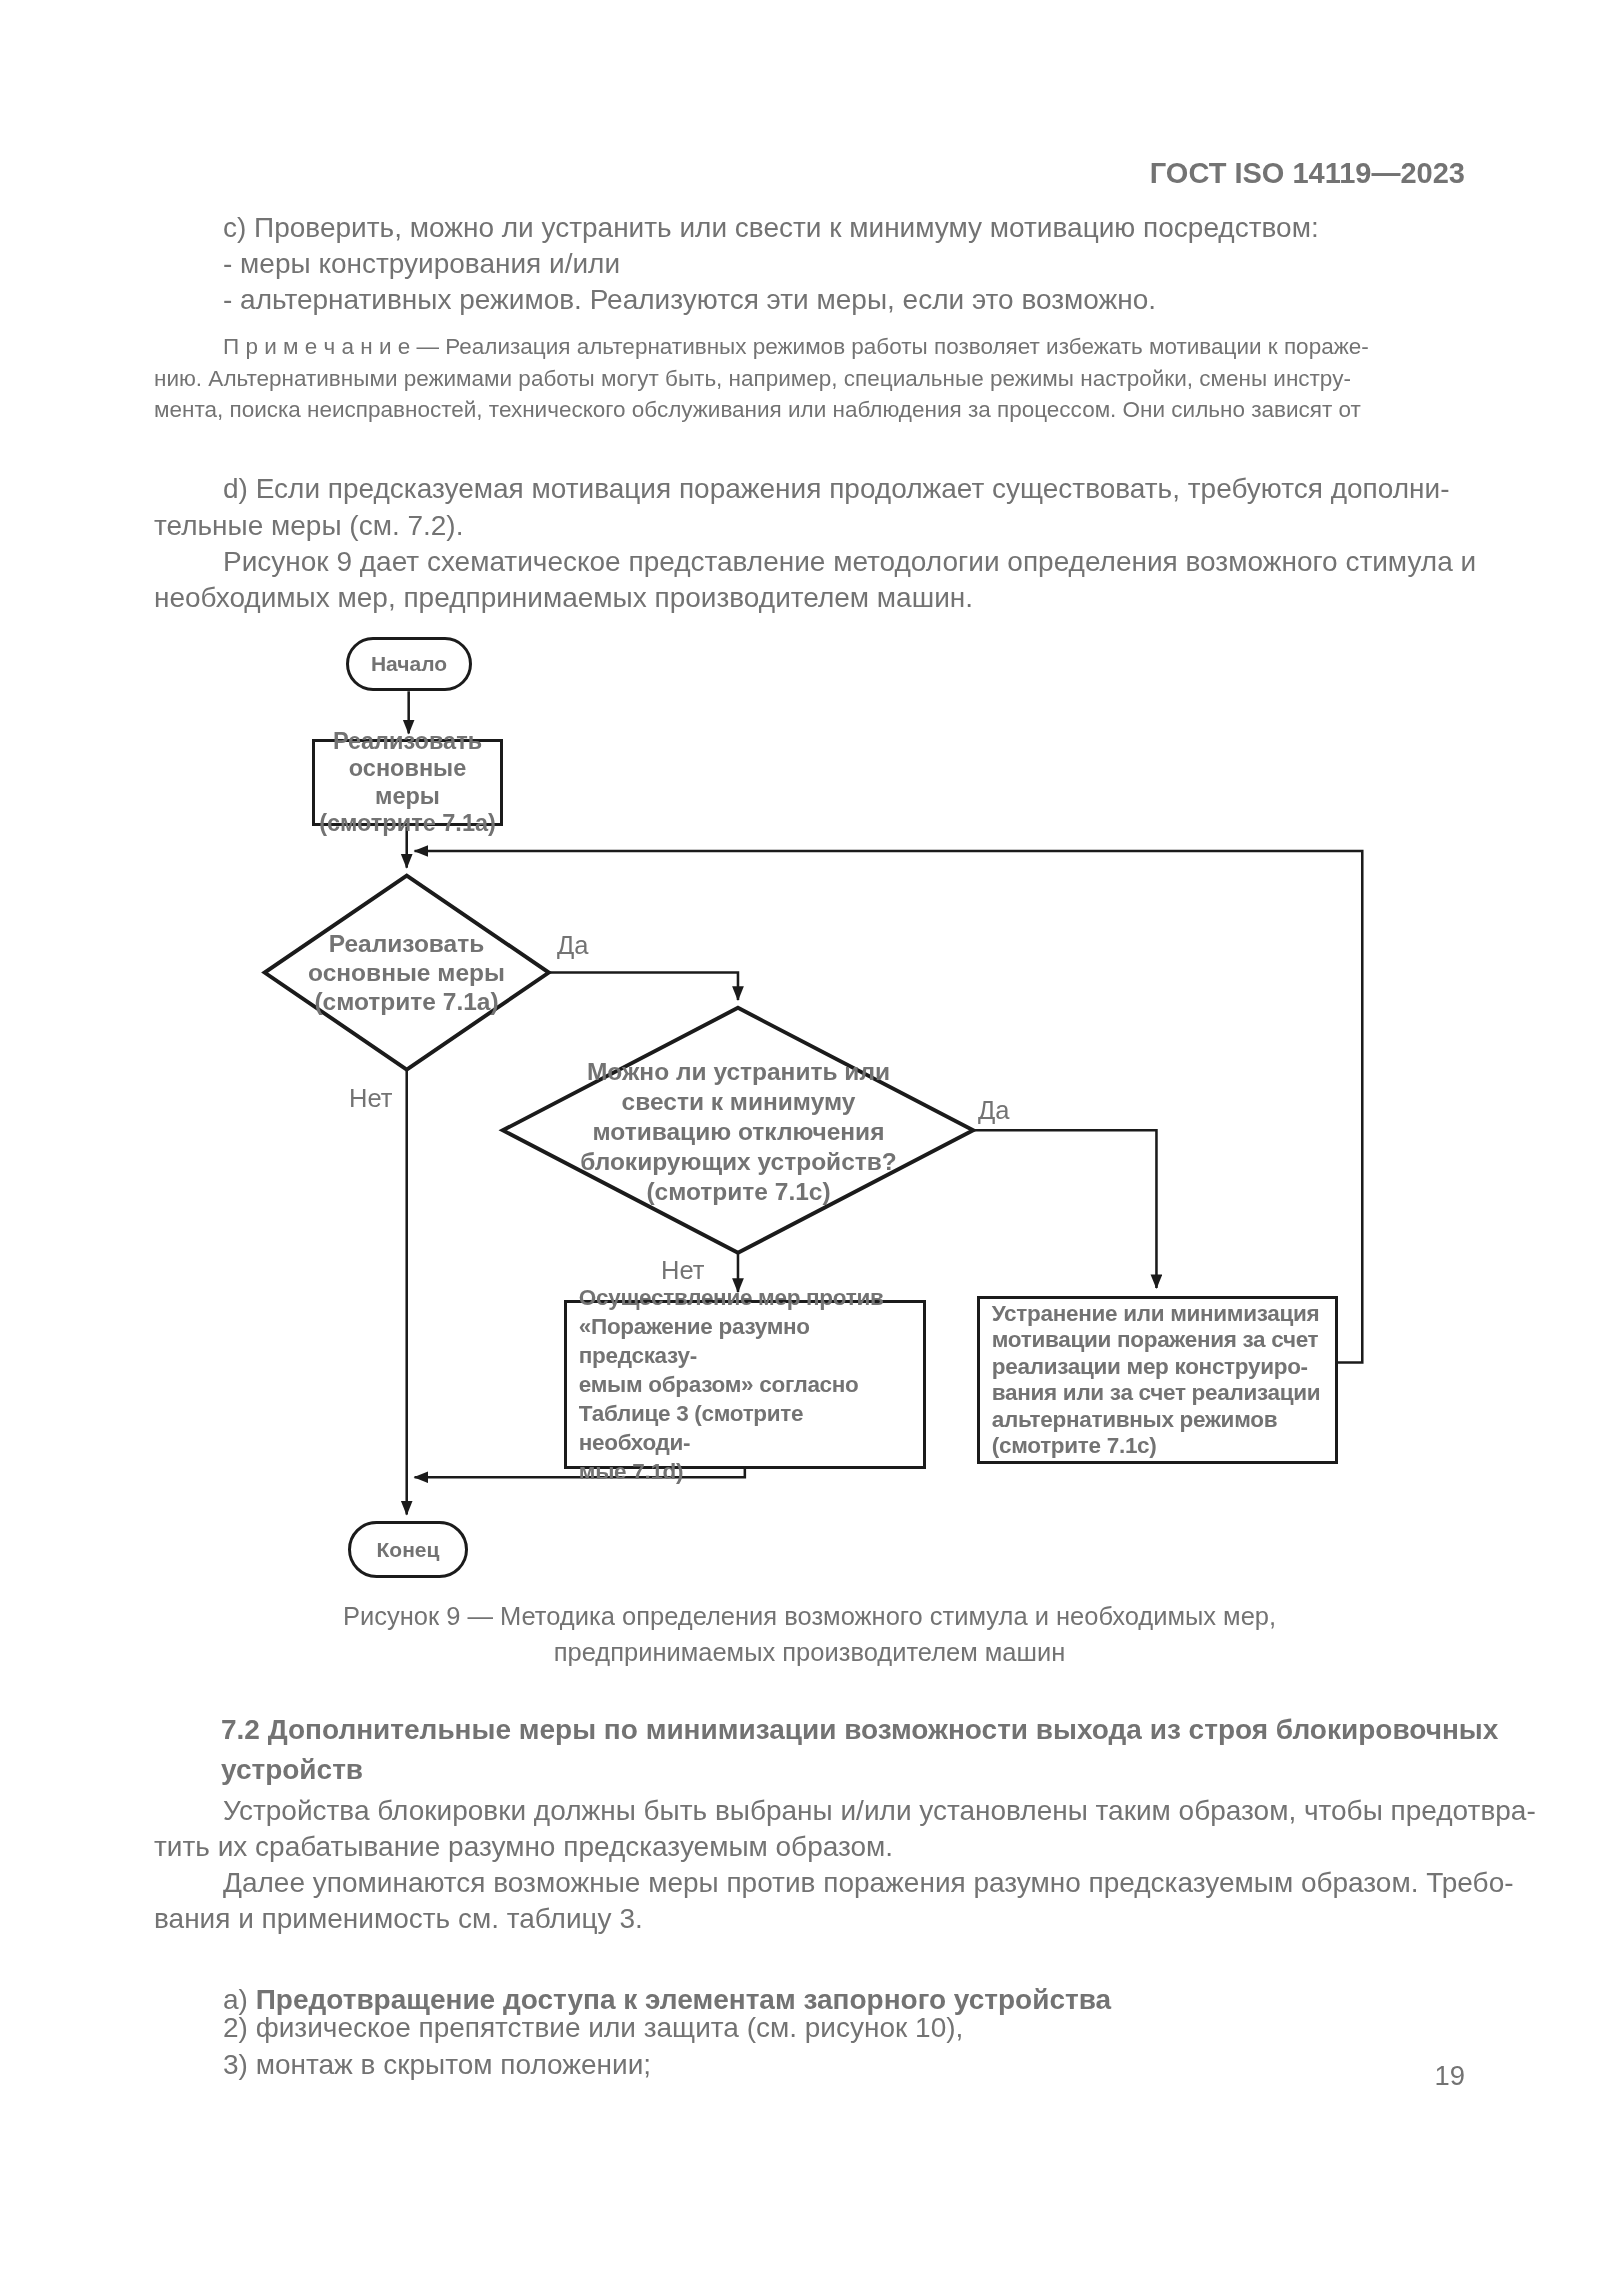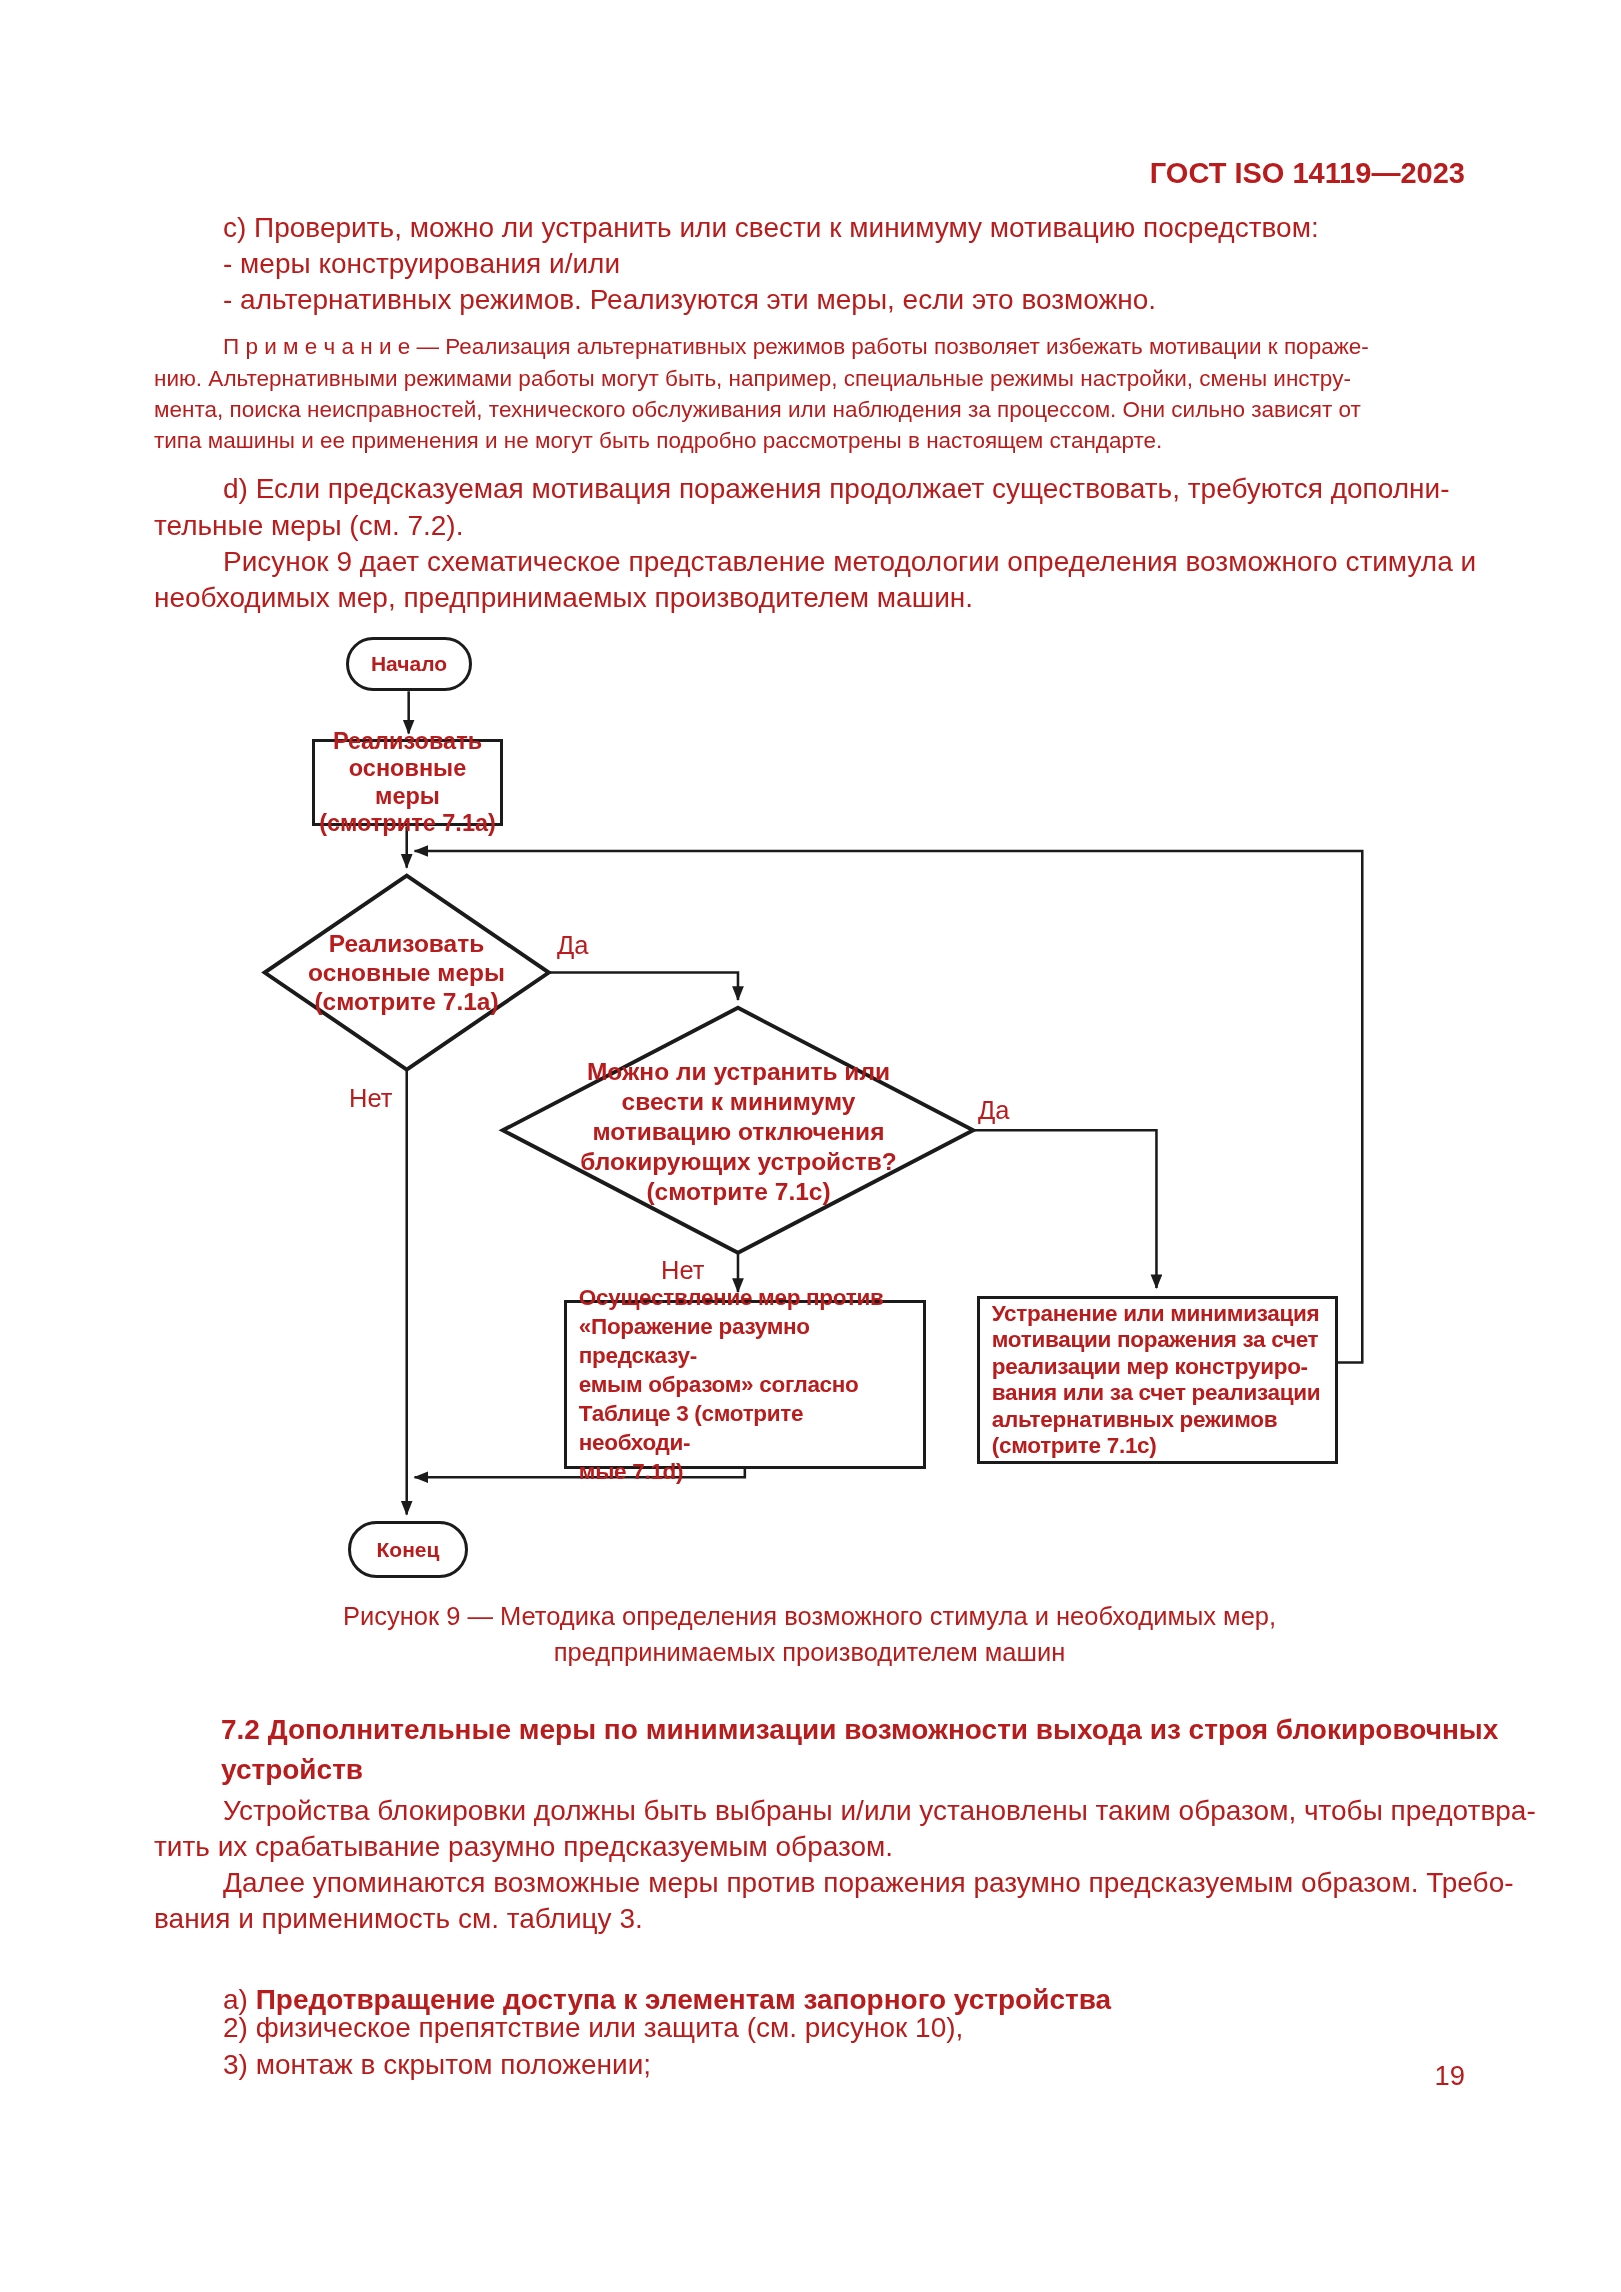--- a/index.html
+++ b/index.html
@@ -1,18 +1,18 @@
 <!DOCTYPE html>
 <html><head>
 <meta charset="utf-8">
 <style>
   html,body{margin:0;padding:0;background:#e8e8e8;}
   .page{
     position:relative; width:1621px; height:2293px; background:#ffffff;
-    font-family:"Liberation Sans", sans-serif; color:#b91c1c; overflow:hidden;
+    font-family:"Liberation Sans", sans-serif; color:#737373; overflow:hidden;
     margin:0 auto;
   }
   .ln{position:absolute; font-size:28px; line-height:36px; white-space:nowrap;}
   .note{font-size:22.5px; line-height:31px;}
   .b{font-weight:bold;}
   .hdr{font-size:29px; font-weight:bold; text-align:right; width:1311px; left:154px;}
   .cap{font-size:25.5px; width:1311px; left:154px; text-align:center; white-space:normal;}
   .pagenum{font-size:27.4px; width:1311px; left:154px; text-align:right;}
   
   svg.wires{position:absolute; left:0; top:0; width:1621px; height:2293px; pointer-events:none;}
@@ -33,21 +33,20 @@
 
   <div class="ln hdr" style="top:155px;">ГОСТ ISO 14119—2023</div>
 
   <div class="ln" style="top:210px;left:223px;">c) Проверить, можно ли устранить или свести к минимуму мотивацию посредством:</div>
   <div class="ln" style="top:246px;left:223px;">- меры конструирования и/или</div>
   <div class="ln note" style="top:331px;left:223px;">П р и м е ч а н и е  — Реализация альтернативных режимов работы позволяет избежать мотивации к пораже-</div>
 
   <div class="ln" style="top:282px;left:223px;">- альтернативных режимов. Реализуются эти меры, если это возможно.</div>
   <div class="ln note" style="top:363px;left:154px;">нию. Альтернативными режимами работы могут быть, например, специальные режимы настройки, смены инстру-</div>
   <div class="ln note" style="top:394px;left:154px;">мента, поиска неисправностей, технического обслуживания или наблюдения за процессом. Они сильно зависят от</div>
-  <div class="ln note" style="top:425px;left:154px;">типа машины и ее применения и не могут быть подробно рассмотрены в настоящем стандарте.</div>
 
   <div class="ln" style="top:471px;left:223px;">d) Если предсказуемая мотивация поражения продолжает существовать, требуются дополни-</div>
   <div class="ln" style="top:508px;left:154px;">тельные меры (см. 7.2).</div>
   <div class="ln" style="top:544px;left:223px;">Рисунок 9 дает схематическое представление методологии определения возможного стимула и</div>
   <div class="ln" style="top:580px;left:154px;">необходимых мер, предпринимаемых производителем машин.</div>
 
   <svg class="wires" viewBox="0 0 1654 2339">
     <defs>
       <marker id="arr" markerUnits="userSpaceOnUse" markerWidth="16" markerHeight="13" refX="14" refY="6" orient="auto">
         <path d="M0,0 L15,6 L0,12 Z" fill="#1b1b1b"></path>

